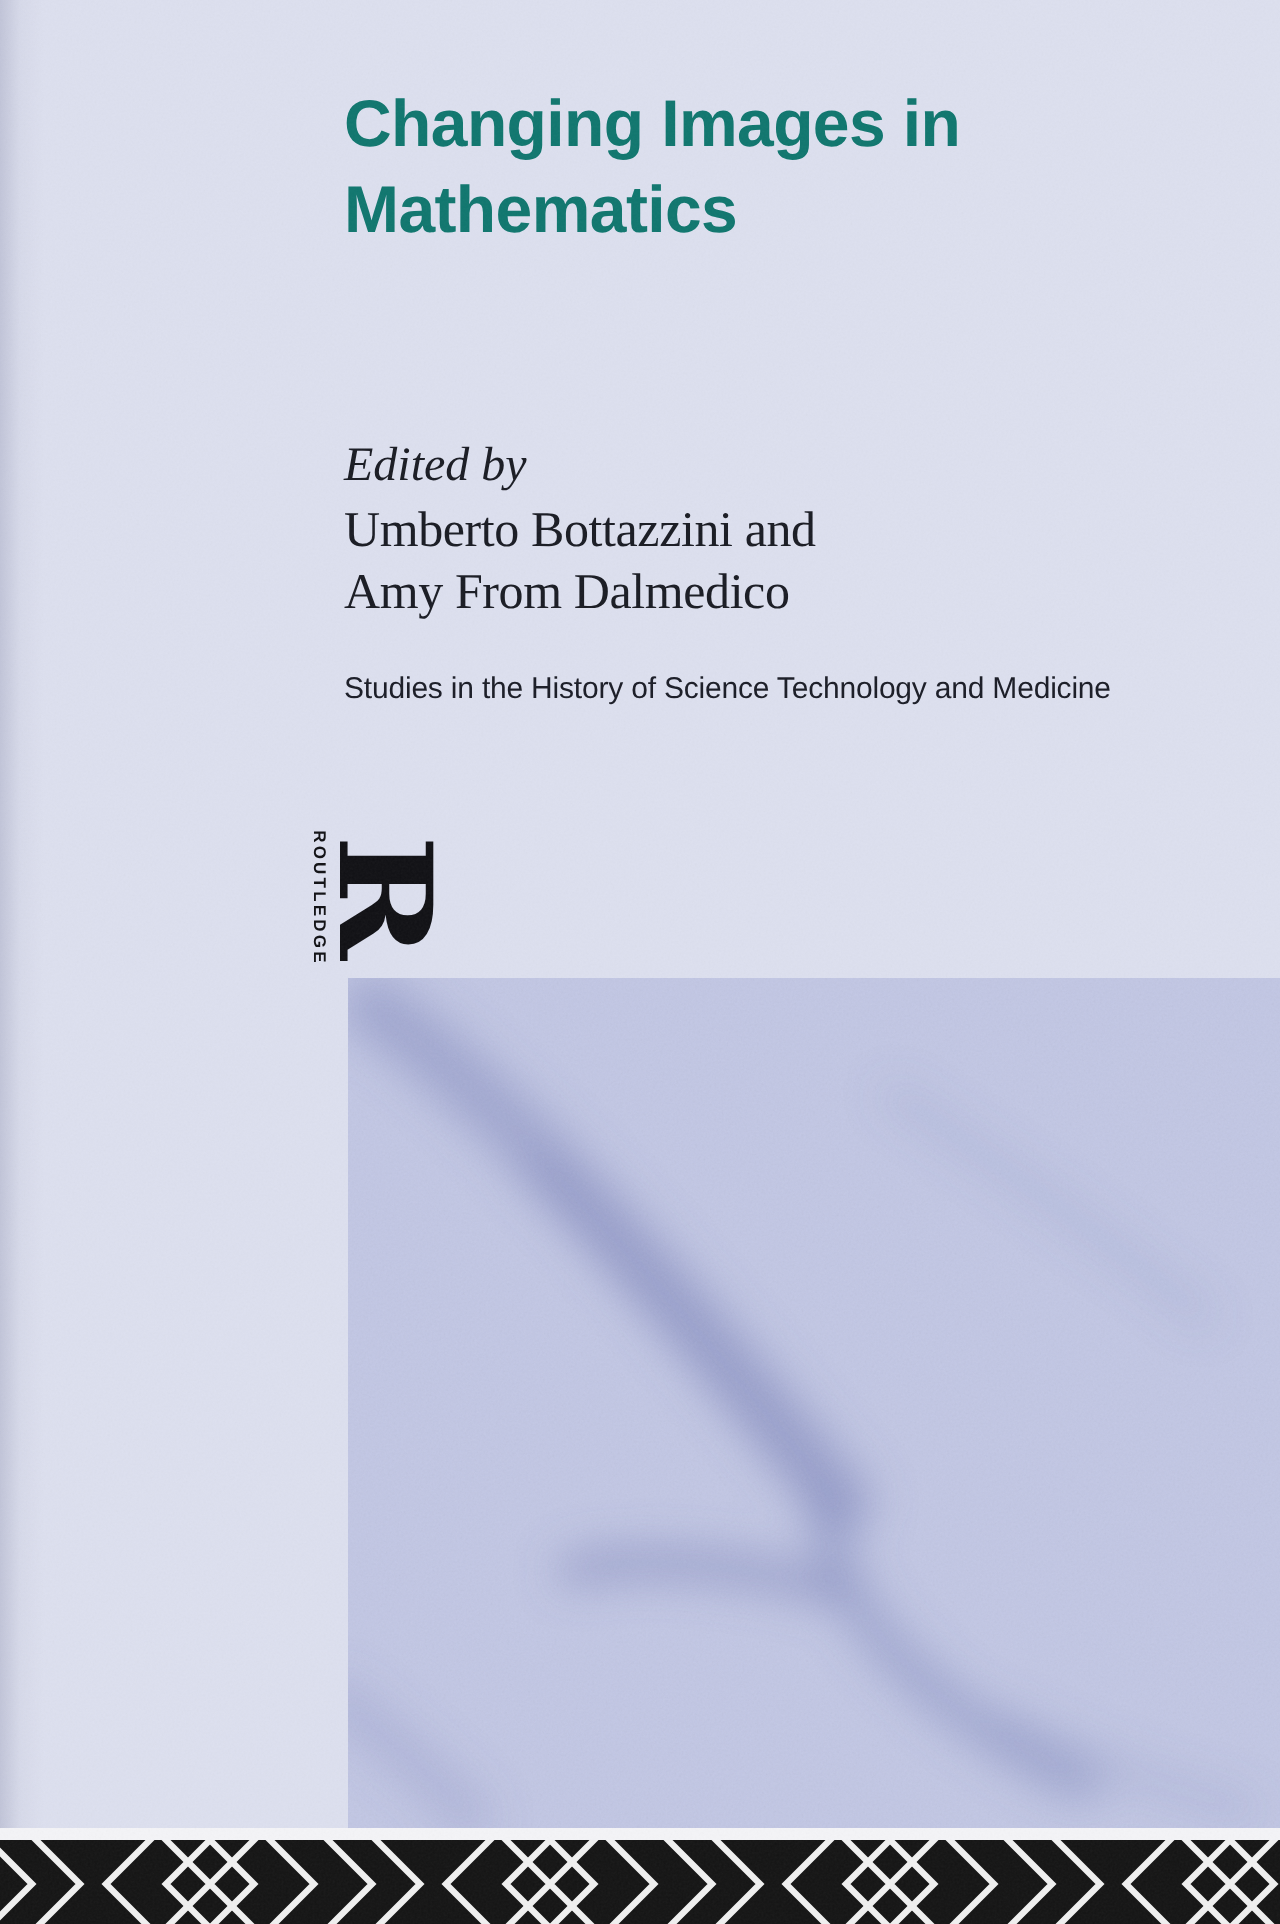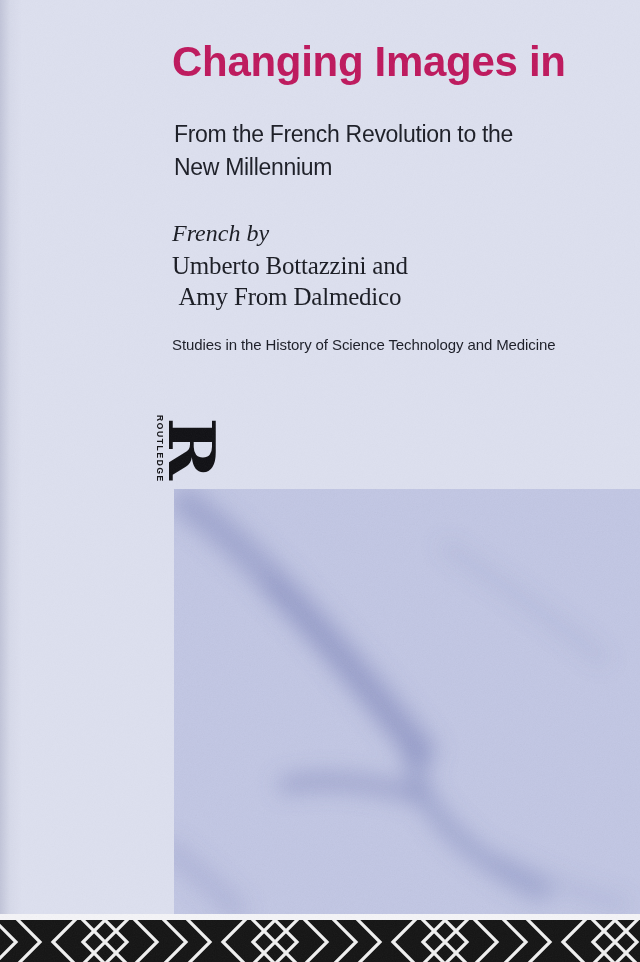--- a/index.html
+++ b/index.html
@@ -19,39 +19,38 @@
     position: absolute; inset: 0;
     background:
       linear-gradient(90deg, rgba(96,100,138,0.22), rgba(96,100,138,0.05) 10px, rgba(96,100,138,0) 22px),
       linear-gradient(0deg, rgba(96,100,138,0.10), rgba(96,100,138,0) 14px);
     z-index: 1; pointer-events: none;
   }
   .text-layer { position: absolute; inset: 0; z-index: 3; color: #15171e; }
 
   .title {
     position: absolute; left: 172px; top: 40px;
-    font-size: 42px; font-weight: bold; line-height: 43px;
-    letter-spacing: -0.3px; color: #be185d;
+    font-size: 33px; font-weight: bold; line-height: 43px;
+    letter-spacing: -0.3px; color: #0f766e;
   }
   .subtitle {
     position: absolute; left: 174px; top: 118px;
     font-size: 23px; font-weight: 400; line-height: 33px;
     letter-spacing: -0.3px; color: #1b1d26;
   }
   .edited-by {
     position: absolute; left: 172px; top: 220px;
     font-family: "Liberation Serif", serif; font-style: italic;
     font-size: 24px; color: #191b23;
   }
   .editors {
     position: absolute; left: 172px; top: 250px;
     font-family: "Liberation Serif", serif;
     font-size: 25px; line-height: 31px; letter-spacing: -0.2px;
     color: #191b23;
-    text-align: center;
   }
   .series {
     position: absolute; left: 172px; top: 336px;
     font-size: 15px; letter-spacing: -0.1px; color: #1a1c26;
   }
 
   
   .logo {
     position: absolute; left: 152px; top: 410px;
     width: 64px; height: 80px; z-index: 3;
@@ -120,26 +119,23 @@
         <path d="M 330 372 C 372 392, 412 406, 450 416" stroke-width="13" opacity="0.20"></path>
         <path d="M -6 360 C 20 380, 45 402, 62 420" stroke-width="22" opacity="0.22"></path>
       </g>
       <rect width="466" height="425" filter="url(#fgrain)" opacity="0.07"></rect>
     </svg>
   </div>
 
   <div class="text-layer">
     <div class="title">
       <div>Changing Images in</div>
+      <div>Mathematics</div>
     </div>
-    <div class="subtitle">
-      <div>From the French Revolution to the</div>
-      <div>New Millennium</div>
-    </div>
-    <div class="edited-by">French by</div>
+    <div class="edited-by">Edited by</div>
     <div class="editors">
       <div>Umberto Bottazzini and</div>
       <div>Amy From Dalmedico</div>
     </div>
     <div class="series">Studies in the History of Science Technology and Medicine</div>
   </div>
 
   <div class="logo">
     <div class="logo-inner">
       <div class="logo-r">R</div>

